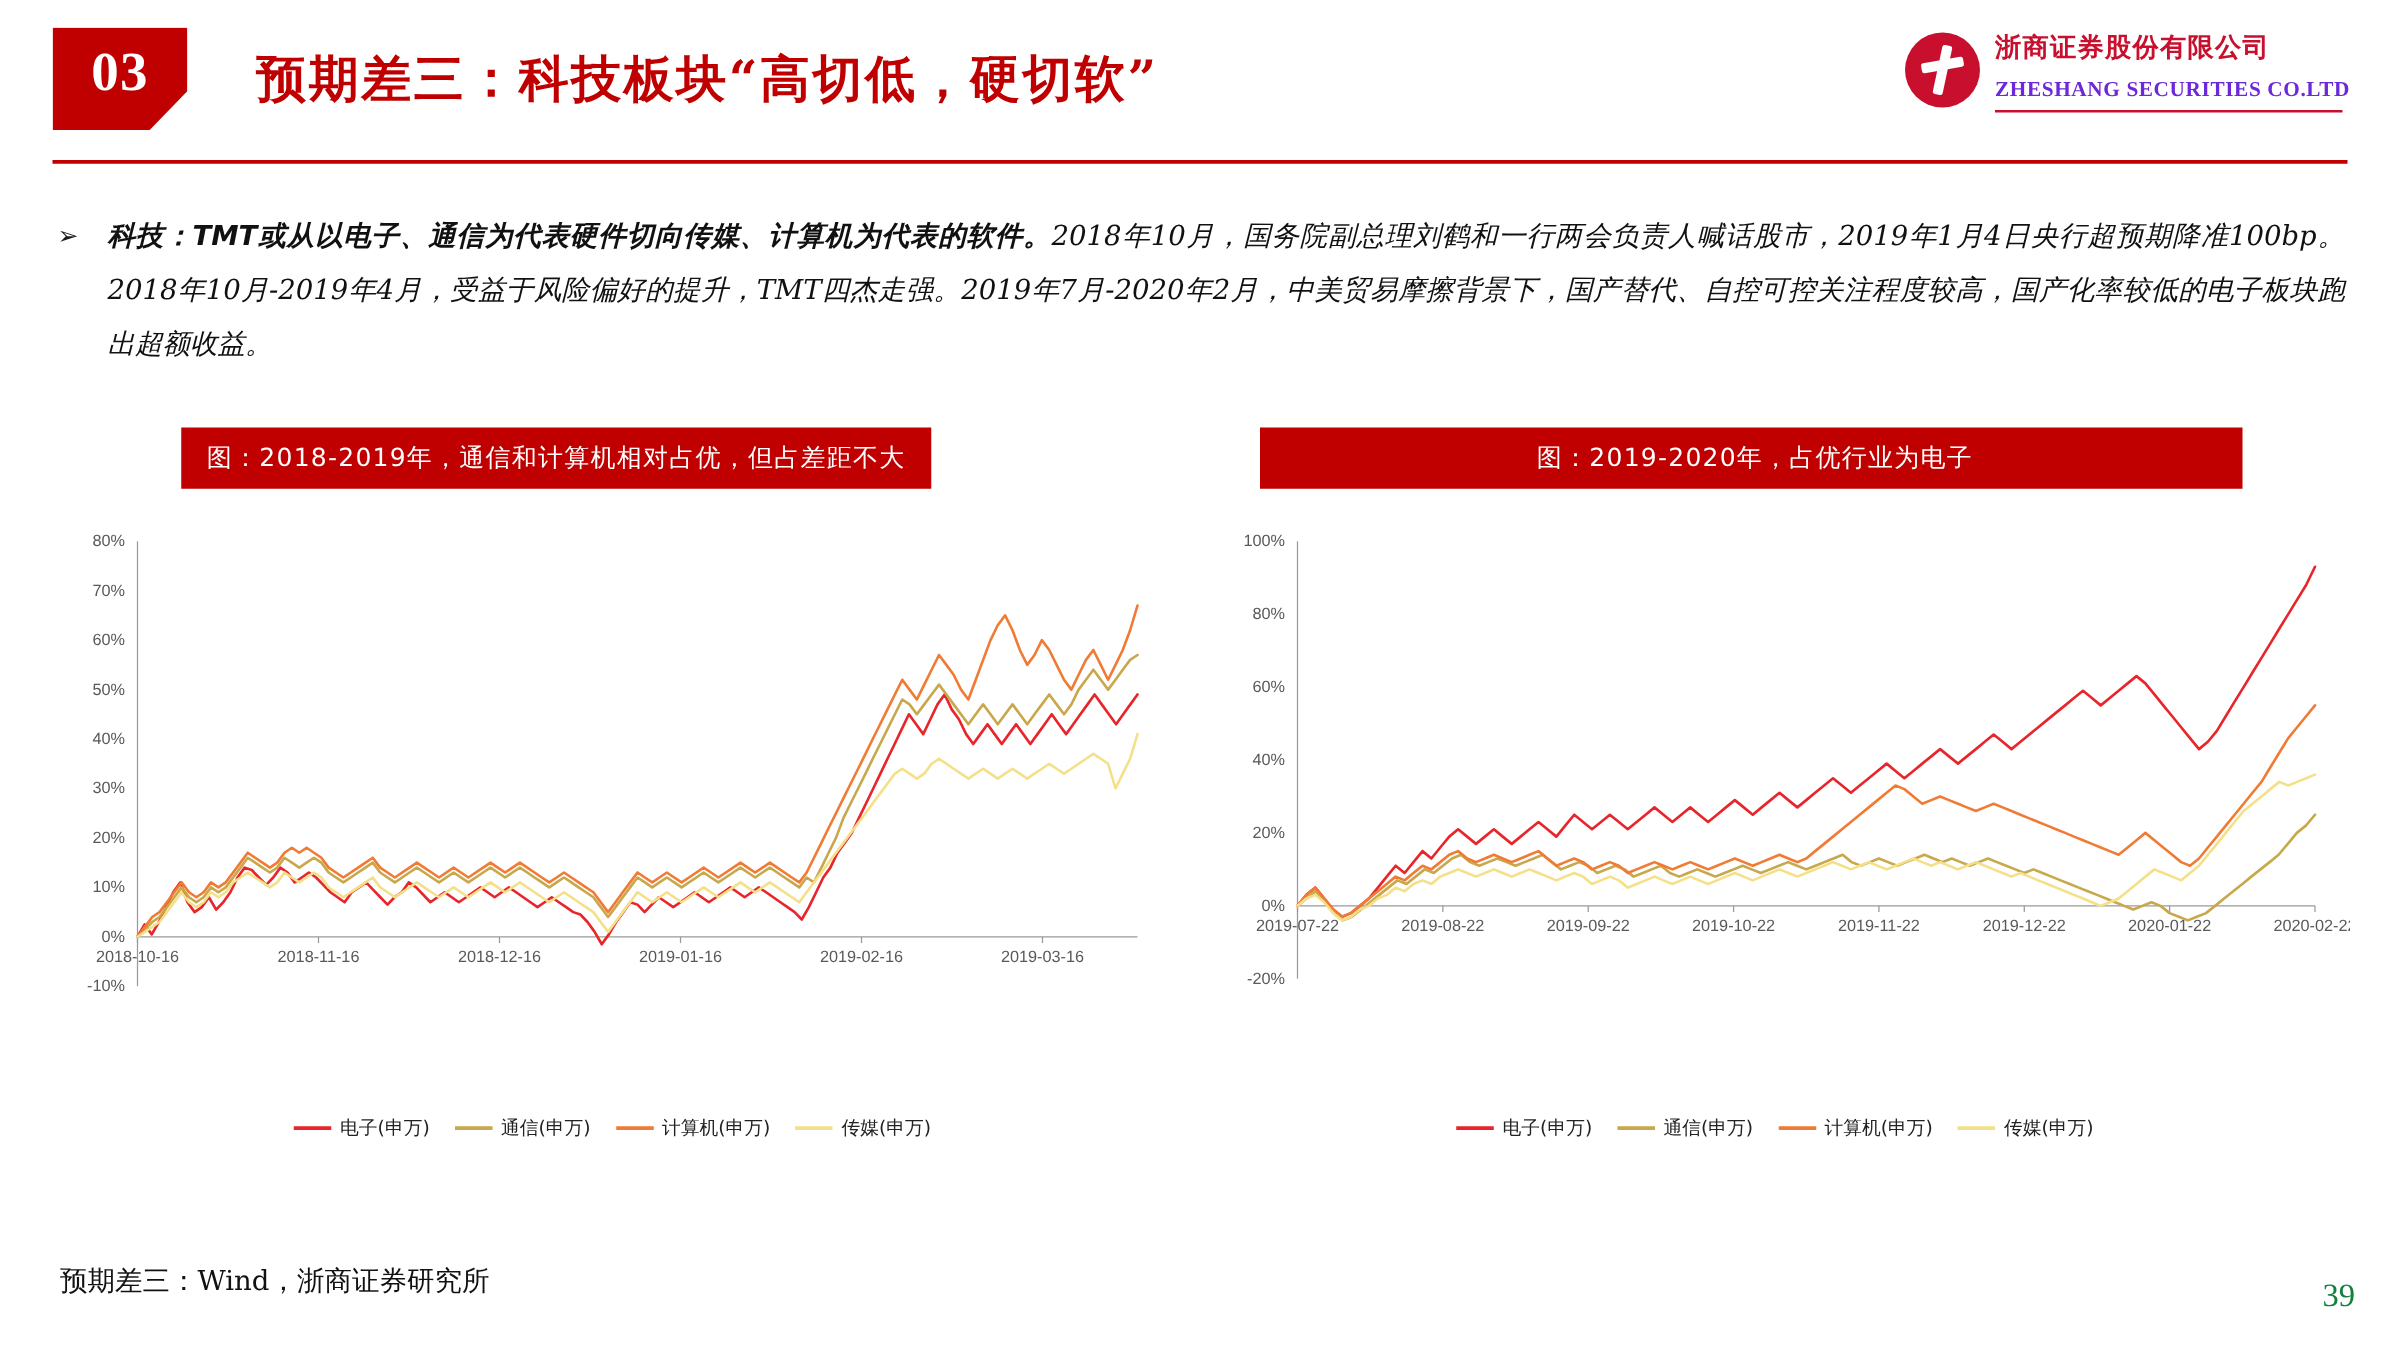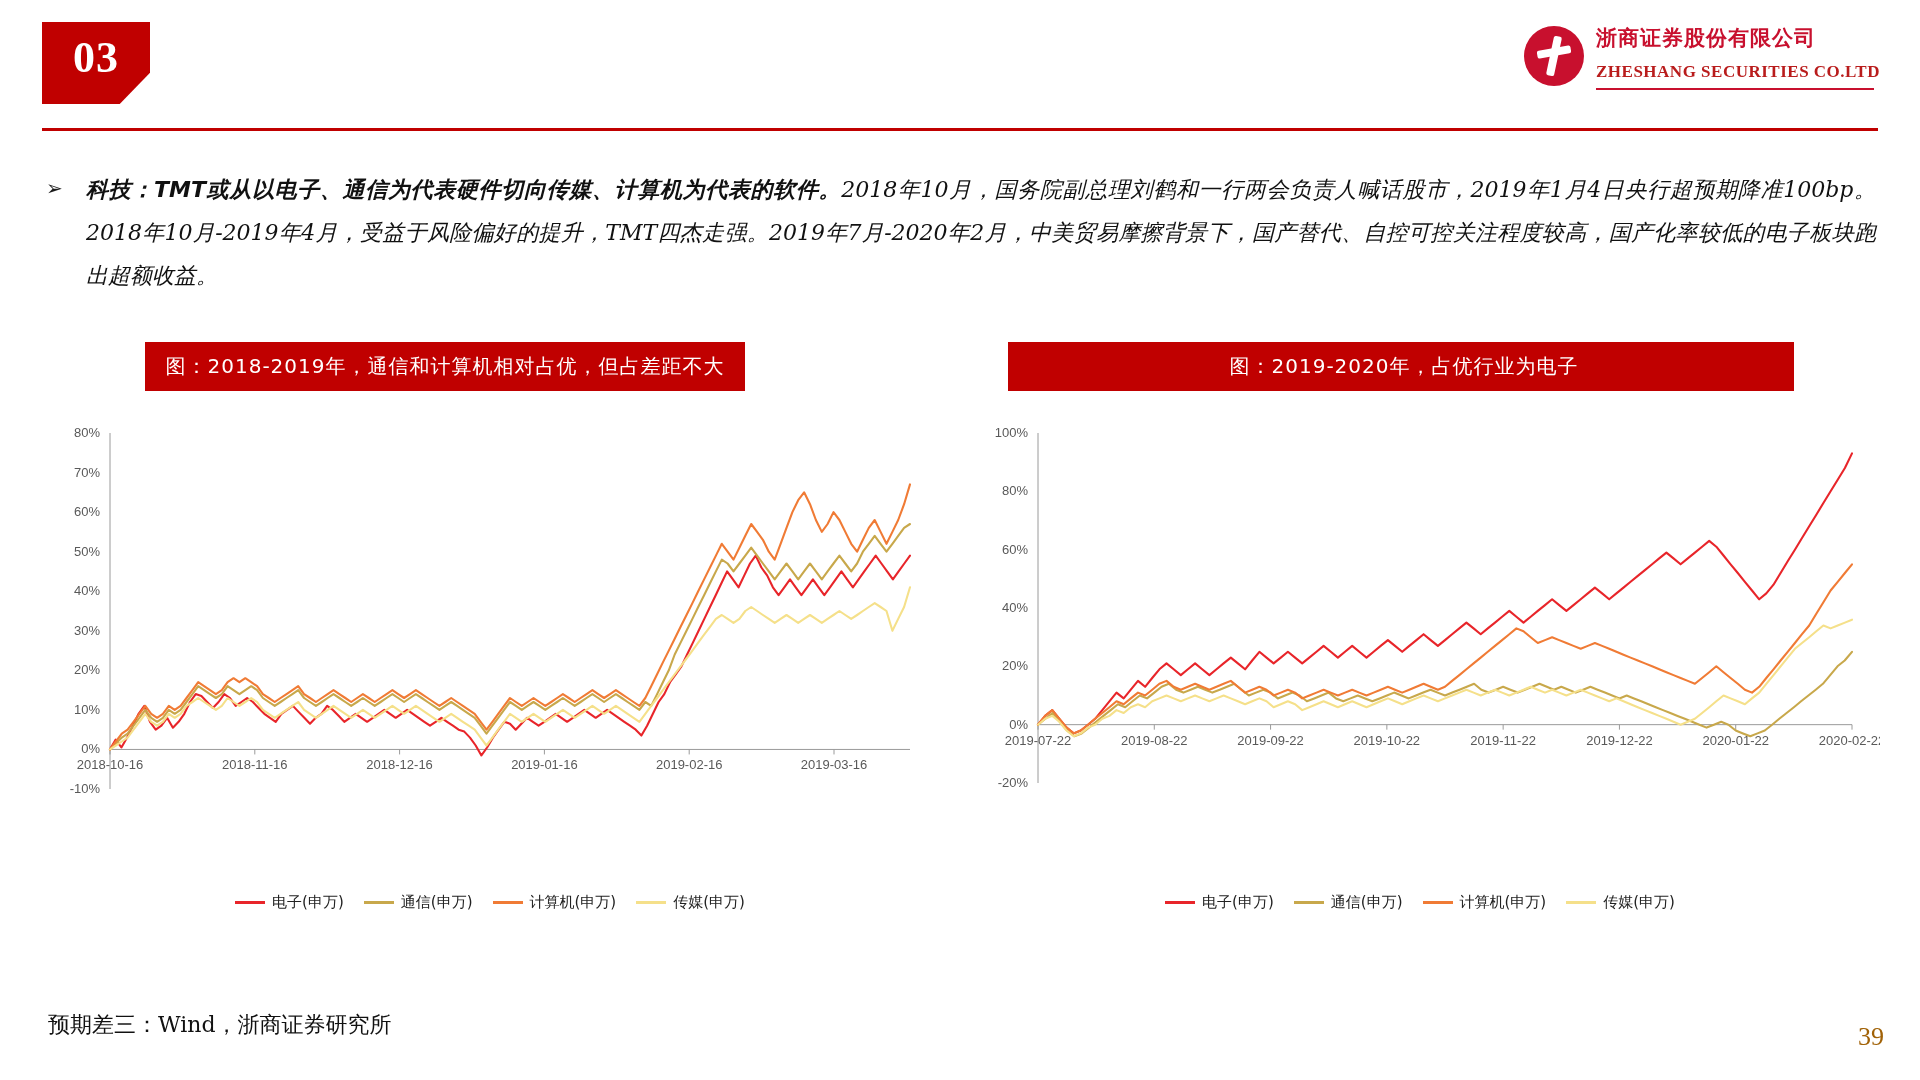--- a/index.html
+++ b/index.html
@@ -17,21 +17,21 @@
 
   
   .logo{position:absolute;right:44px;top:20px;width:352px;height:76px;}
   .logo-mark{position:absolute;left:0;top:6px;width:60px;height:60px;border-radius:50%;background:#C8102E;}
   .logo-mark:after{content:"";position:absolute;left:26px;top:10px;width:8px;height:40px;background:#fff;
                    transform:rotate(12deg);border-radius:2px;}
   .logo-mark:before{content:"";position:absolute;left:13px;top:22px;width:34px;height:8px;background:#fff;
                     transform:rotate(-10deg);border-radius:2px;}
   .logo-cn{position:absolute;left:72px;top:4px;font-size:21px;font-weight:bold;color:#C8102E;
            font-family:"DejaVu Serif",serif;letter-spacing:1px;white-space:nowrap;}
-  .logo-en{position:absolute;left:72px;top:42px;font-size:17px;font-weight:bold;color:#b91c1c;
+  .logo-en{position:absolute;left:72px;top:42px;font-size:17px;font-weight:bold;color:#6d28d9;
            font-family:"Liberation Serif",serif;letter-spacing:0.5px;white-space:nowrap;}
   .logo-underline{position:absolute;left:72px;top:68px;width:278px;height:2px;background:#C8102E;}
 
   
   .bullet{position:absolute;left:46px;top:168px;width:1830px;}
   .bullet-mark{position:absolute;left:0;top:8px;color:#1a1a1a;font-size:20px;}
   .bullet-text{margin-left:40px;font-size:22px;line-height:43px;color:#111;font-family:"DejaVu Serif",serif;
                text-align:justify;font-style:italic;}
   .bullet-text b{font-family:"DejaVu Sans",sans-serif;font-weight:bold;}
 
@@ -46,32 +46,33 @@
 
   .plot{position:relative;margin-top:28px;}
   .plot svg{display:block;}
 
   .legend{display:flex;justify-content:center;gap:20px;margin-top:14px;}
   .legend-item{display:flex;align-items:center;gap:7px;font-size:15px;color:#222;font-family:"DejaVu Sans",sans-serif;}
   .legend-swatch{width:30px;height:3px;display:inline-block;}
 
   
   .source{position:absolute;left:48px;top:1010px;font-size:22px;color:#111;font-family:"DejaVu Serif",serif;}
-  .pageno{position:absolute;right:36px;top:1022px;font-size:26px;color:#a16207;font-family:"Liberation Serif",serif;}
+  .pageno{position:absolute;right:36px;top:1022px;font-size:26px;color:#15803d;font-family:"Liberation Serif",serif;}
 
   .tick-lbl{font-size:13px;fill:#595959;font-family:"Liberation Sans",sans-serif;}
   .axis-line{stroke:#9a9a9a;stroke-width:1;}
 </style>
 </head>
 <body>
 
 <div class="header">
   <div class="hdr-badge">
     <span>03</span>
   </div>
+  <div class="hdr-title">预期差三：科技板块“高切低，硬切软”</div>
   <div class="logo">
     <div class="logo-mark"></div>
     <div class="logo-cn">浙商证券股份有限公司</div>
     <div class="logo-en">ZHESHANG SECURITIES CO.LTD</div>
     <div class="logo-underline"></div>
   </div>
   <div class="hdr-rule"></div>
 </div>
 
 <div class="bullet">

